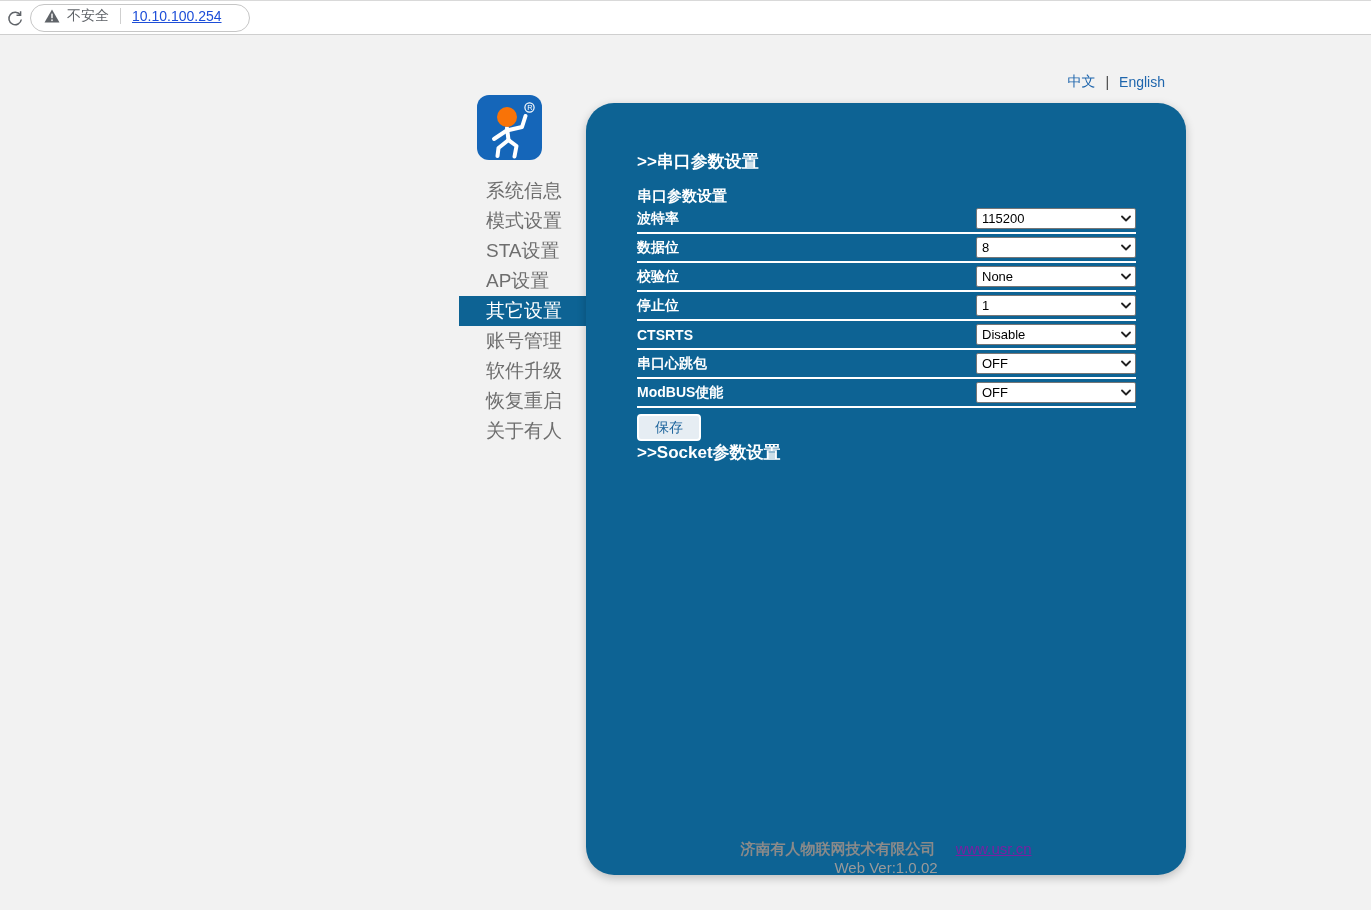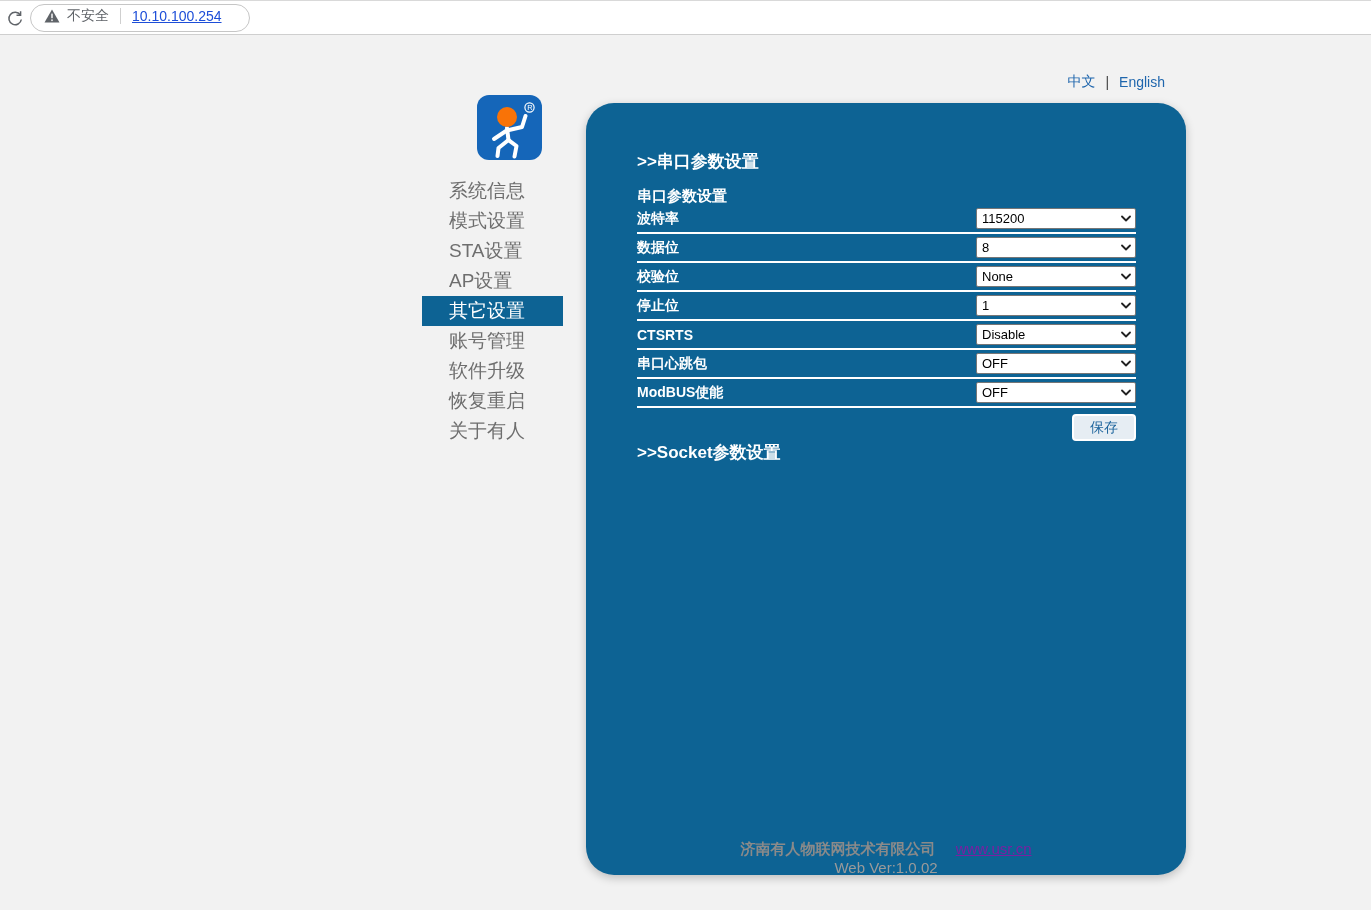--- a/index.html
+++ b/index.html
@@ -36,21 +36,21 @@
     position:absolute; top:73px; right:206px;
     display:flex; align-items:center; font-size:14px;
   }
   .lang-link { color:#1f66ad; text-decoration:none; cursor:pointer; }
   .lang-sep { color:#444; margin:0 10px; }
 
   
   .logo { position:absolute; left:477px; top:95px; width:65px; height:65px; }
 
   
-  .menu { position:absolute; left:422px; top:176px; width:141px; }
+  .menu { position:absolute; left:459px; top:176px; width:141px; }
   .menu-item {
     height:30px; line-height:30px; padding-left:27px;
     font-size:19px; color:#6e6e6e; cursor:pointer; white-space:nowrap;
   }
   .menu-item.active { background:#0d6394; color:#ffffff; }
 
   
   .panel {
     position:absolute; left:586px; top:103px; width:600px; height:772px;
     background:#0d6394; border-radius:28px;
@@ -72,21 +72,21 @@
   .select-wrap select {
     width:160px; height:21px; font-size:13px; color:#000;
     background:#fff; border:1px solid #767676; border-radius:2px;
     padding:0 20px 0 5px;
     -webkit-appearance:none; appearance:none; cursor:pointer;
     font-family:"Liberation Sans","DejaVu Sans",sans-serif;
   }
   .select-chevron {
     position:absolute; right:5px; top:7px; pointer-events:none; line-height:0;
   }
-  .save-row { display:flex; justify-content:flex-end; margin-top:6px; }
+  .save-row { display:flex; margin-top:6px; }
   .save-btn {
     width:64px; height:27px; background:#e6edf3; border:2px solid #ffffff;
     border-radius:4px; color:#1d649c; font-size:14px; cursor:pointer;
     font-family:"Liberation Sans","DejaVu Sans",sans-serif;
   }
   .socket-title { font-size:17px; font-weight:bold; color:#fff; }
 
   
   .footer { position:absolute; left:586px; top:840px; width:600px; text-align:center; }
   .footer-line1 { font-size:15px; line-height:17px; }

